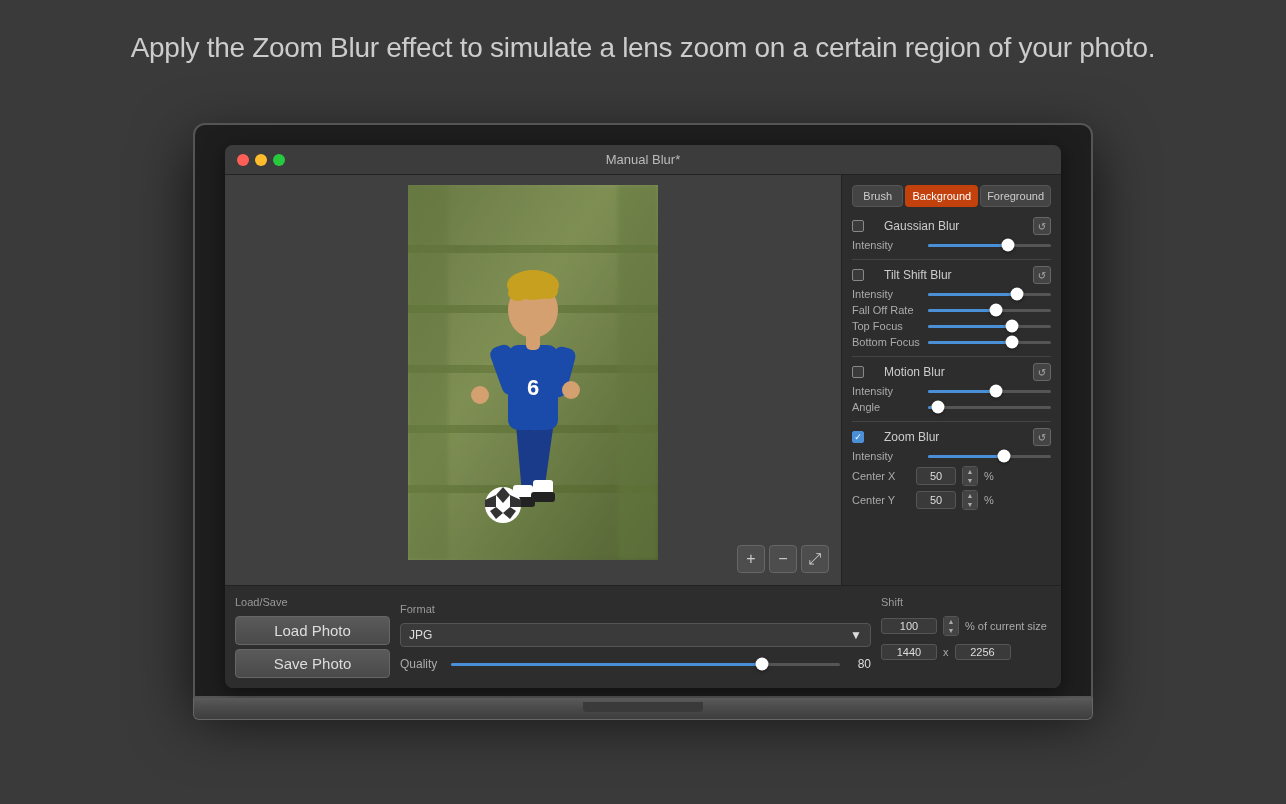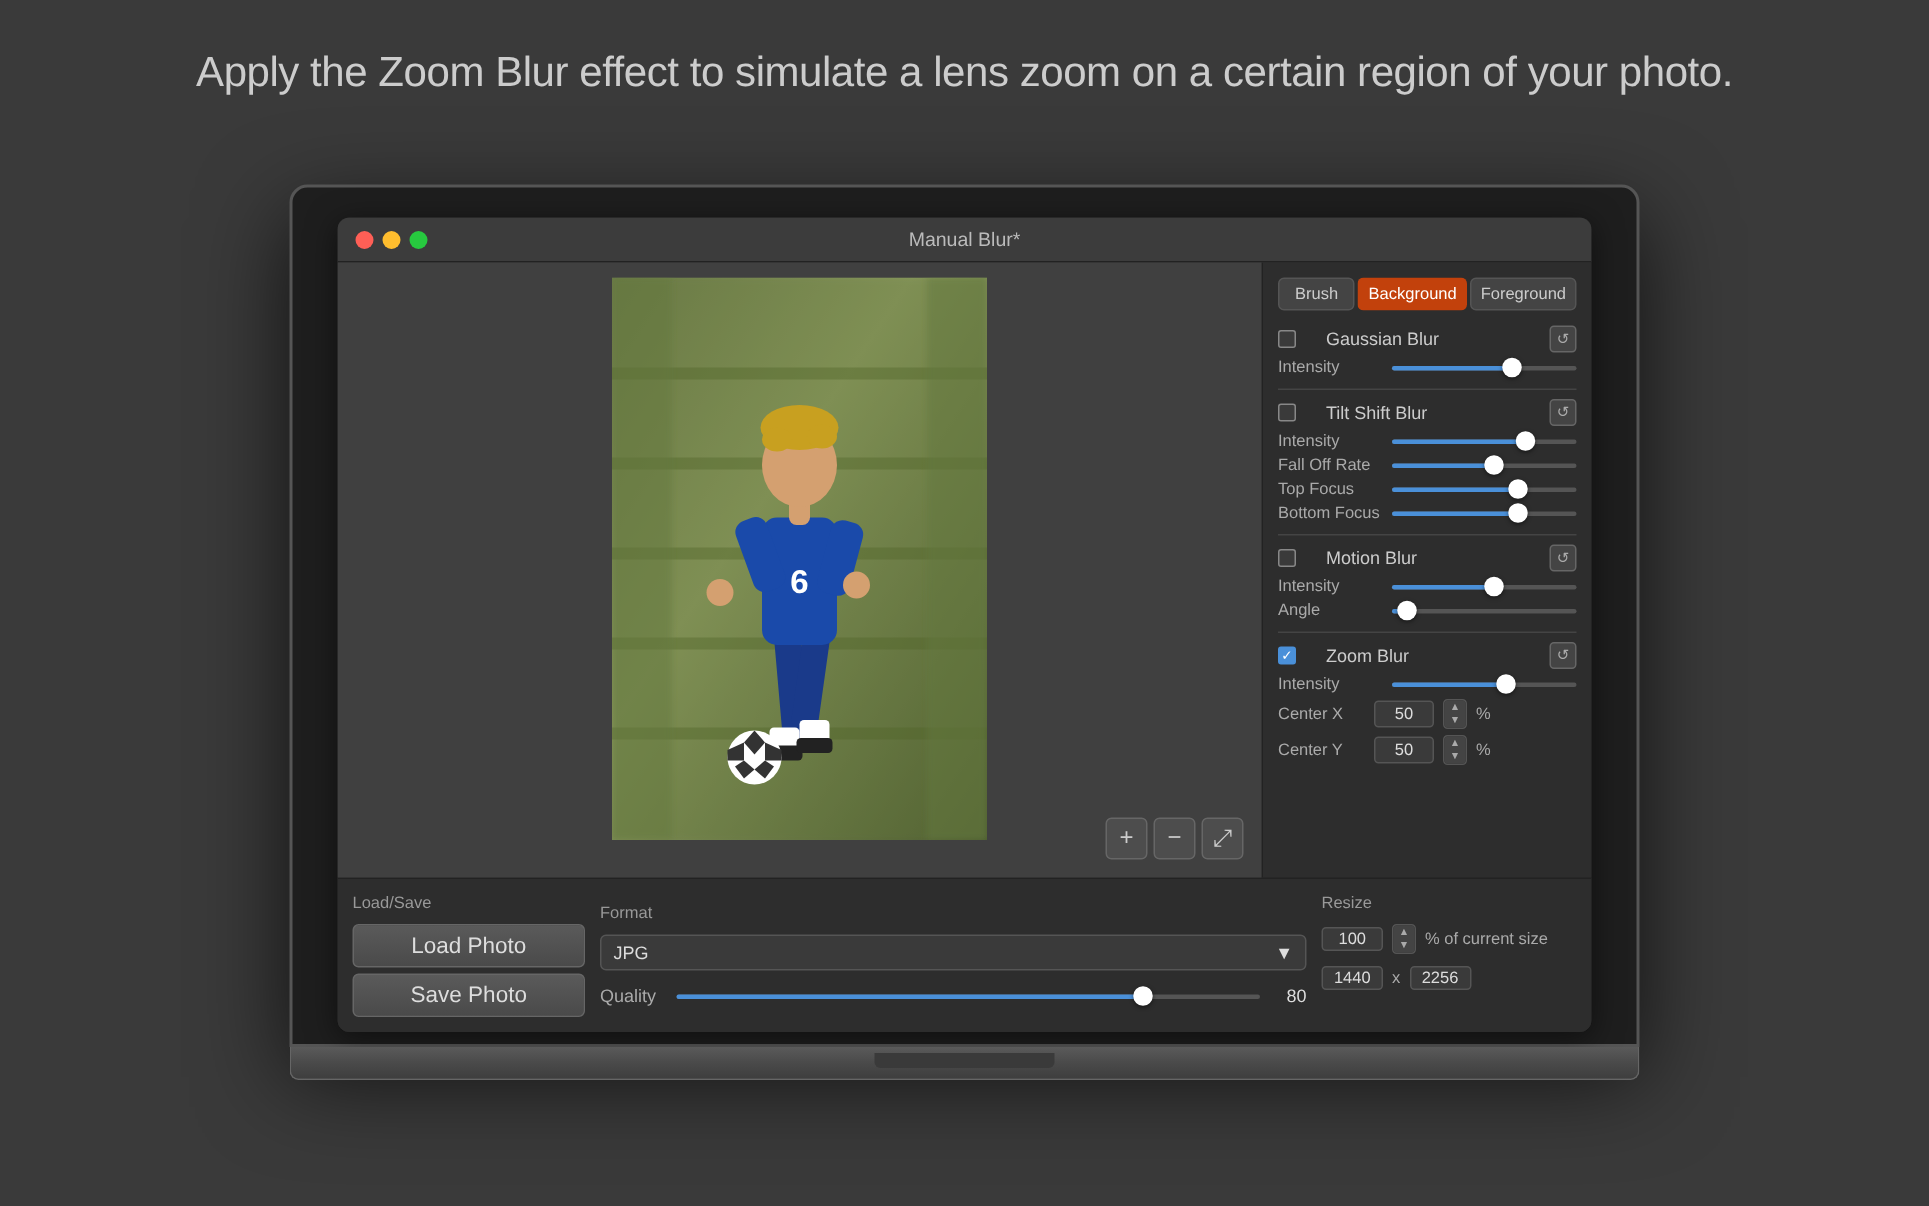--- a/index.html
+++ b/index.html
@@ -447,21 +447,21 @@
     }
 
     .resize-row {
       display: flex;
       align-items: center;
       gap: 6px;
       margin-bottom: 4px;
     }
 
     .resize-input {
-      width: 41px;
+      width: 56px;
       background: #3a3a3a;
       border: 1px solid #555;
       border-radius: 3px;
       color: #ddd;
       font-size: 11px;
       padding: 1px 5px;
       text-align: center;
     }
 
     .resize-label {
@@ -723,21 +723,21 @@
               <span class="quality-label">Quality</span>
               <div class="quality-track">
                 <div class="quality-fill"></div>
                 <div class="quality-thumb"></div>
               </div>
               <span class="quality-value">80</span>
             </div>
           </div>
 
           <div class="bottom-section resize-section">
-            <div class="section-title">Resize</div>
+            <div class="section-title">Shift</div>
             <div class="resize-row">
               <input class="resize-input" type="text" value="100" style="">
               <div class="stepper">
                 <button class="stepper-btn">▲</button>
                 <button class="stepper-btn">▼</button>
               </div>
               <span class="resize-label">% of current size</span>
             </div>
             <div class="resize-row">
               <input class="resize-input" type="text" value="1440" style="">

